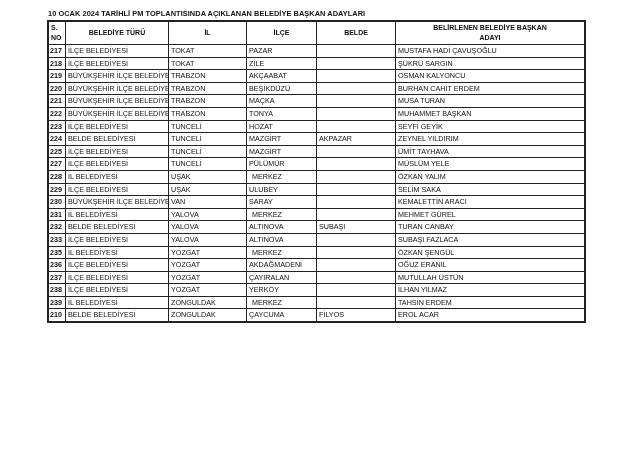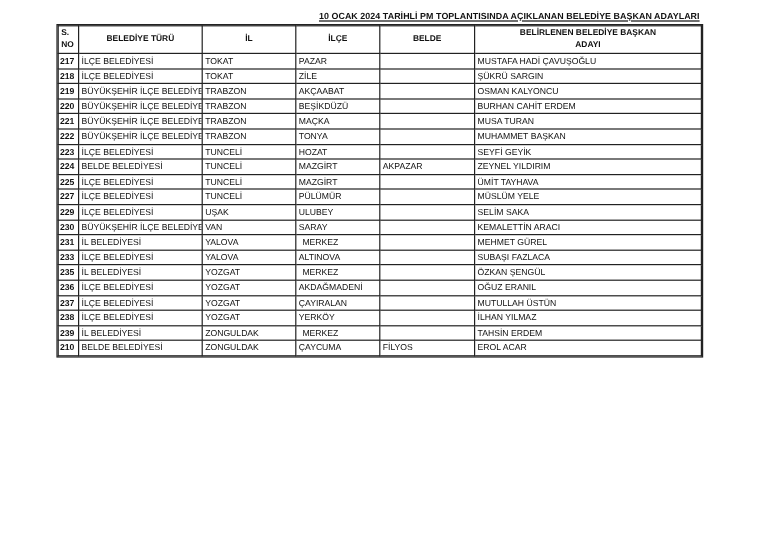--- a/index.html
+++ b/index.html
@@ -1,19 +1,19 @@
 <!DOCTYPE html>
 <html><head>
 <meta charset="utf-8">
 <style>
   html, body { margin: 0; padding: 0; background: #ffffff; }
   body { width: 640px; height: 452px; position: relative; overflow: hidden;
          font-family: "Liberation Sans", "DejaVu Sans", sans-serif; color: #111; }
-  .title { position: absolute; left: 48px; width: 535px; top: 9px; text-align: right;
-           font-size: 7.4px; font-weight: bold; letter-spacing: 0.05px; text-decoration: underline; }
+  .title { position: absolute; left: 48px; width: 535px; top: 9px; text-align: left;
+           font-size: 7.4px; font-weight: bold; letter-spacing: 0.05px; }
   table { position: absolute; left: 48px; top: 21px; border-collapse: collapse;
           table-layout: fixed; width: 536px; padding-left: 13px; }
   td, th { border: 1px solid #222; padding: 0 2px; font-size: 7.2px; line-height: 11.6px;
            height: 11.6px; white-space: nowrap; overflow: hidden; text-align: left; }
   th { font-weight: bold; text-align: center; height: 22px; line-height: 10px; font-size: 7px; }
   th.no { text-align: left; padding-left: 2px; }
   td.no { font-weight: bold; padding: 0 1px; }
   td.indent { padding-left: 5px; }
   .outer { outline: 1.5px solid #222; }
 </style>
@@ -122,20 +122,28 @@
       </tr>
       <tr>
         <td class="no">227</td>
         <td>İLÇE BELEDİYESİ</td>
         <td>TUNCELİ</td>
         <td>PÜLÜMÜR</td>
         <td></td>
         <td>MÜSLÜM YELE</td>
       </tr>
       <tr>
+        <td class="no">228</td>
+        <td>İL BELEDİYESİ</td>
+        <td>UŞAK</td>
+        <td class="indent">MERKEZ</td>
+        <td></td>
+        <td>ÖZKAN YALIM</td>
+      </tr>
+      <tr>
         <td class="no">229</td>
         <td>İLÇE BELEDİYESİ</td>
         <td>UŞAK</td>
         <td>ULUBEY</td>
         <td></td>
         <td>SELİM SAKA</td>
       </tr>
       <tr>
         <td class="no">230</td>
         <td>BÜYÜKŞEHİR İLÇE BELEDİYESİ</td>
@@ -144,20 +152,28 @@
         <td></td>
         <td>KEMALETTİN ARACI</td>
       </tr>
       <tr>
         <td class="no">231</td>
         <td>İL BELEDİYESİ</td>
         <td>YALOVA</td>
         <td class="indent">MERKEZ</td>
         <td></td>
         <td>MEHMET GÜREL</td>
+      </tr>
+      <tr>
+        <td class="no">232</td>
+        <td>BELDE BELEDİYESİ</td>
+        <td>YALOVA</td>
+        <td>ALTINOVA</td>
+        <td>SUBAŞI</td>
+        <td>TURAN CANBAY</td>
       </tr>
       <tr>
         <td class="no">233</td>
         <td>İLÇE BELEDİYESİ</td>
         <td>YALOVA</td>
         <td>ALTINOVA</td>
         <td></td>
         <td>SUBAŞI FAZLACA</td>
       </tr>
       <tr>

